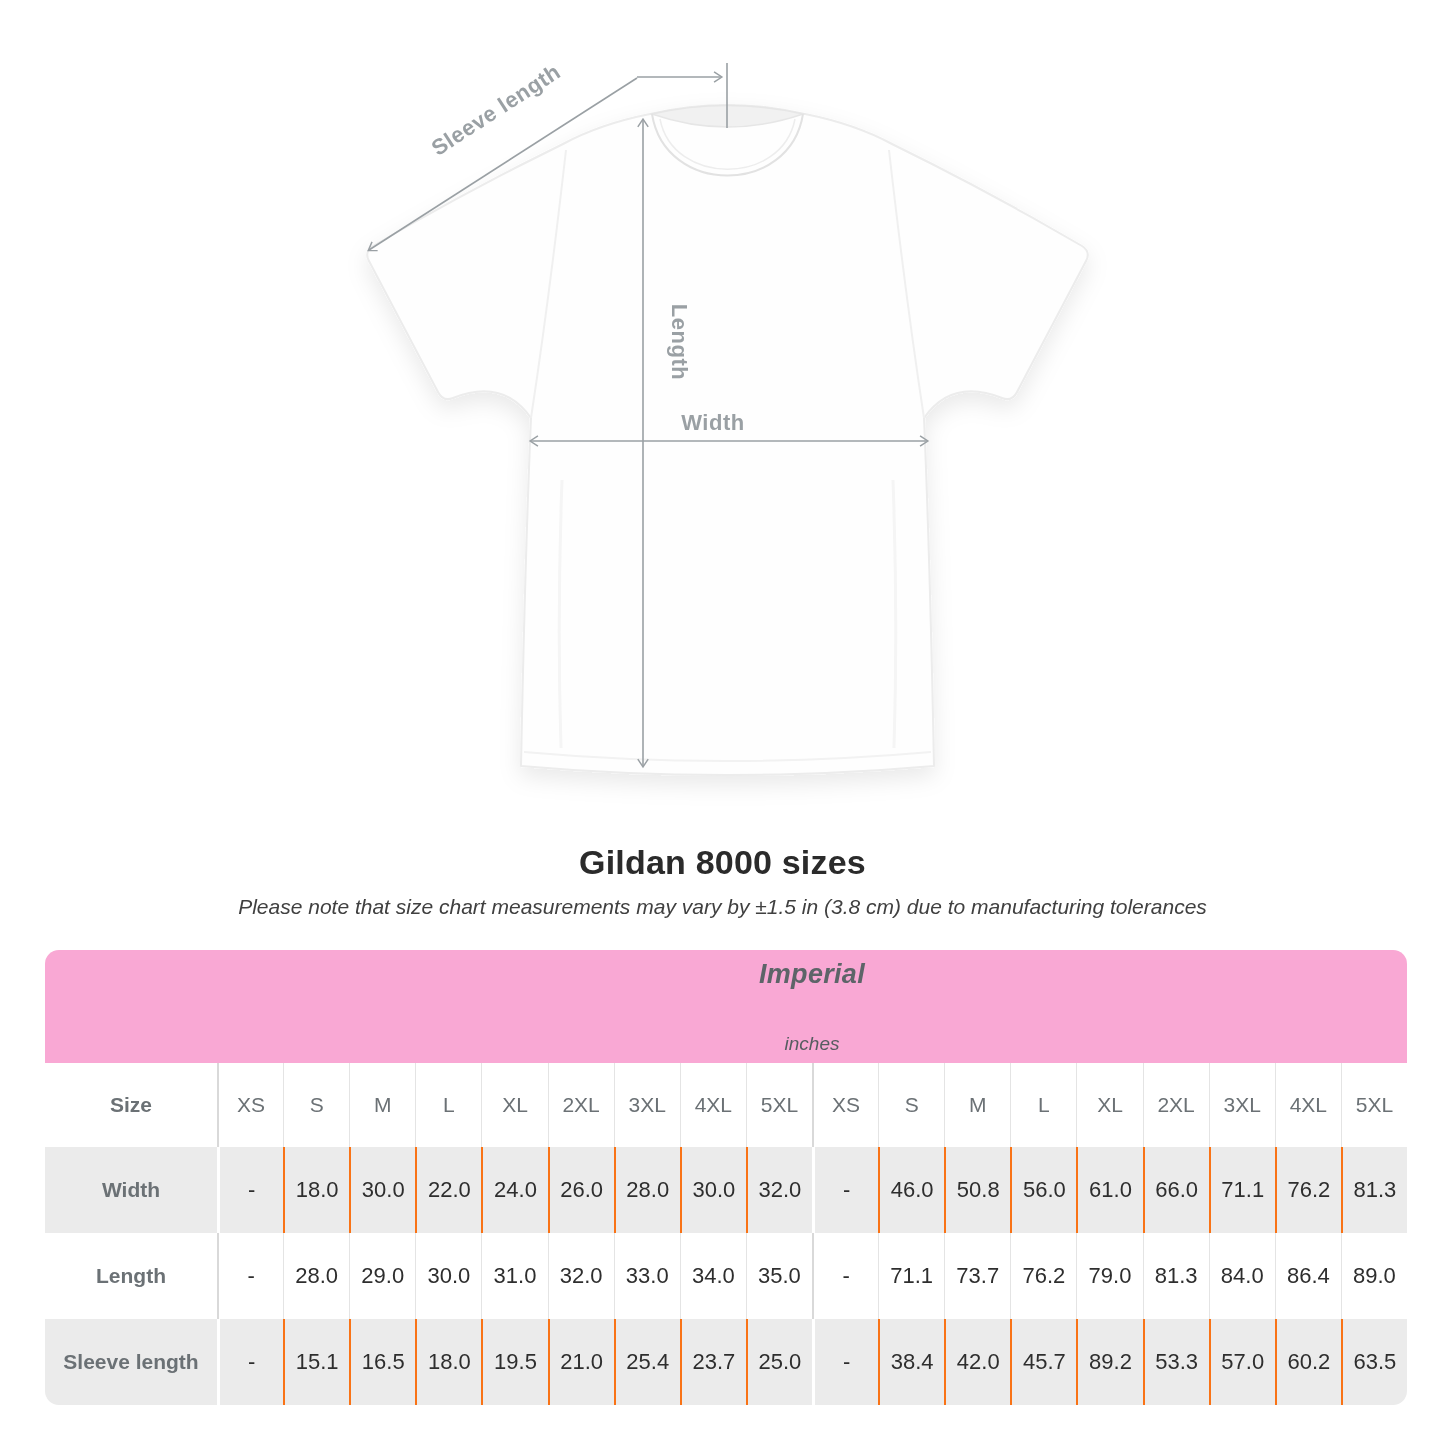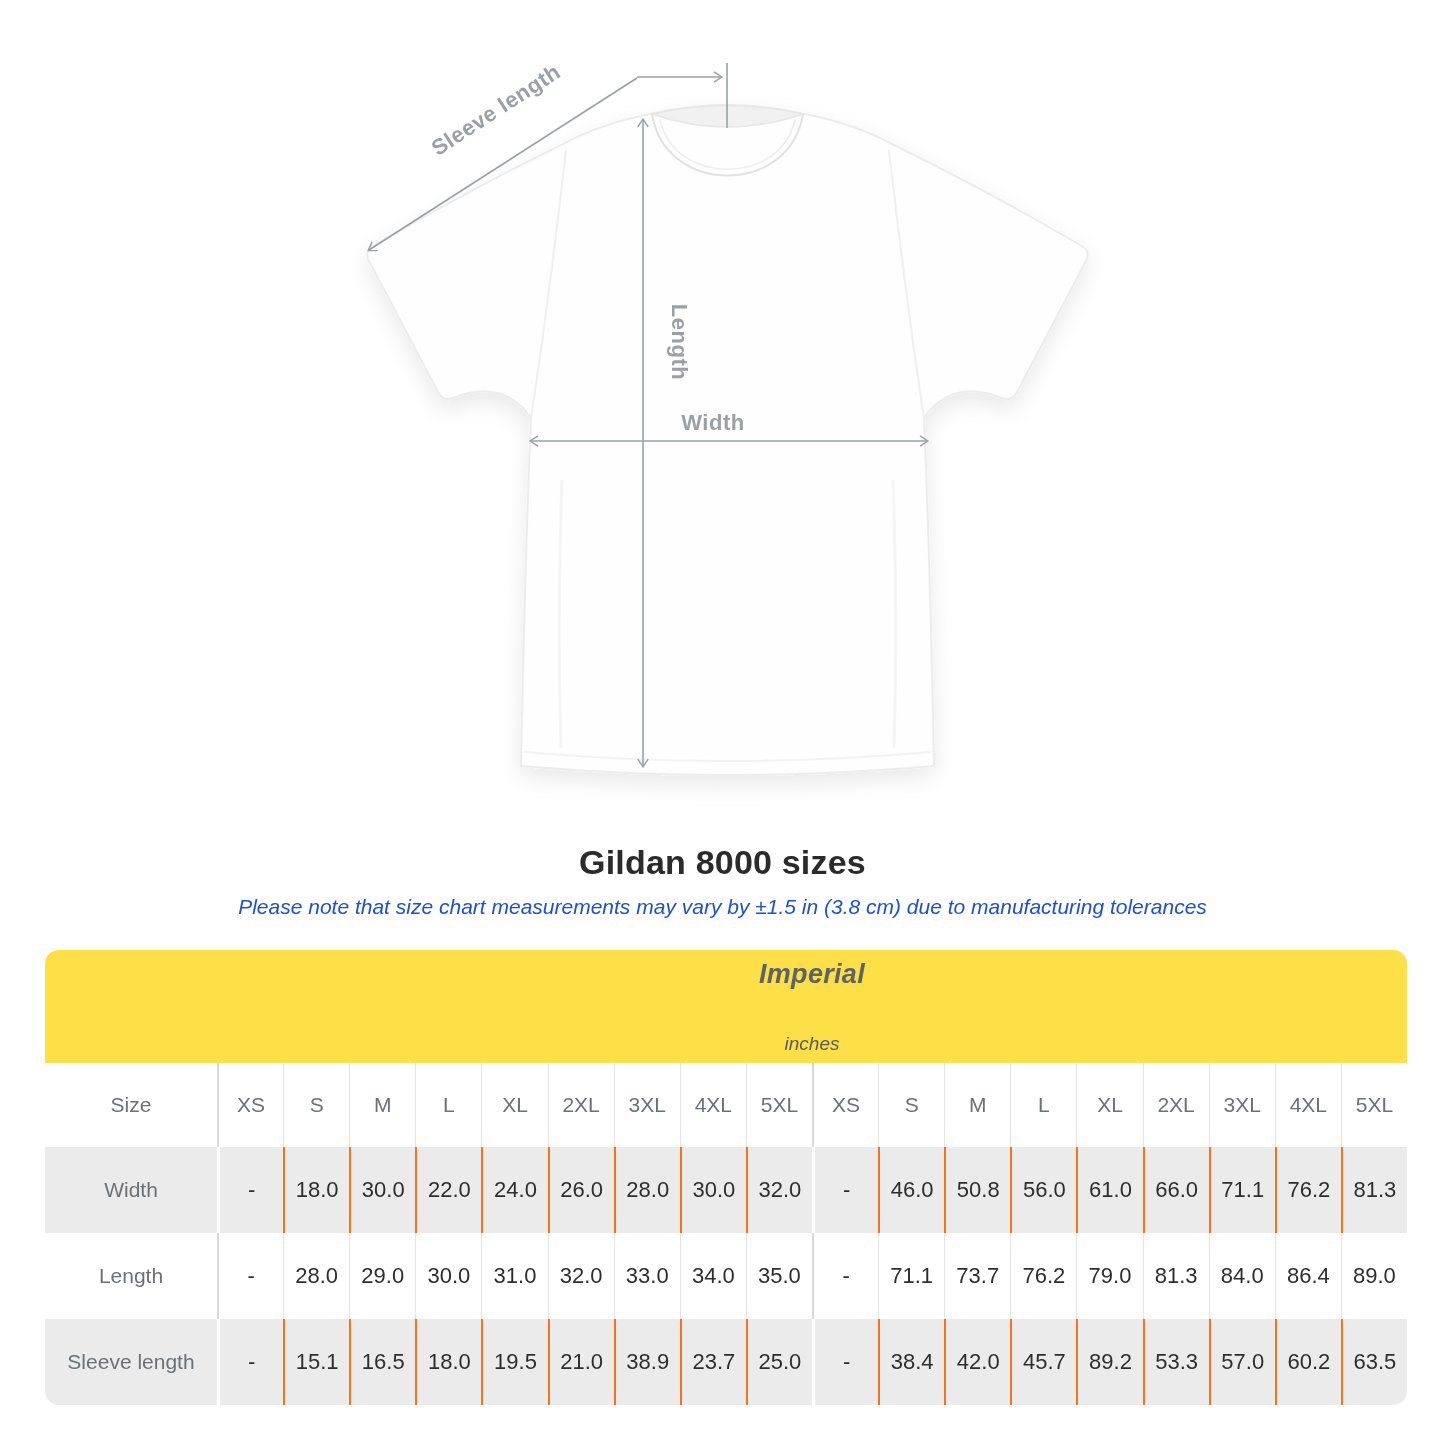--- a/index.html
+++ b/index.html
@@ -14,46 +14,46 @@
     font-family:"Liberation Sans", sans-serif;
     font-weight:bold;font-size:22px;letter-spacing:0.5px;fill:#9aa0a4;
   }
   
   .page-title{
     position:absolute;top:843px;left:0;width:100%;text-align:center;
     font-size:34px;font-weight:bold;color:#2b2b2b;letter-spacing:0.2px;
   }
   .page-subtitle{
     position:absolute;top:895px;left:0;width:100%;text-align:center;
-    font-size:21px;font-style:italic;color:#1d4ed8;
+    font-size:21px;font-style:italic;color:#404040;
   }
   
   .size-table{
     position:absolute;top:950px;left:45px;width:1362px;height:455px;
   }
   .group-band{
-    height:113px;background:#fde047;border-radius:14px 14px 0 0;
+    height:113px;background:#f9a8d4;border-radius:14px 14px 0 0;
     display:flex;align-items:stretch;text-align:right;
   }
   .group-band .spacer{width:172px;}
   .group{
     flex:1;display:flex;flex-direction:column;align-items:center;justify-content:center;gap:7px;
   }
   .group-name{font-size:27px;font-weight:bold;font-style:italic;color:#5d6468;letter-spacing:0.3px;}
   .group-unit{font-size:19px;font-style:italic;color:#565c60;margin-top:36px;}
   .row{
     display:grid;grid-template-columns:172px repeat(18,1fr);
   }
   .row.hdr{height:84px;}
   .row.data{height:86px;}
   .c{
     display:flex;align-items:center;justify-content:center;
     font-size:22px;color:#2e2e2e;
   }
-  .lbl{font-weight:normal;color:#6b7175;font-size:21px;}
+  .lbl{font-weight:bold;color:#6b7175;font-size:21px;}
   .sz{font-weight:normal;color:#6b7175;font-size:21px;}
   
   .row.white .c + .c{border-left:1px solid #e4e4e4;}
   .row.white .c.sec{border-left:2px solid #d9d9d9;}
   
   .row.gray .c{background:#ebebeb;}
   .row.gray .c + .c{border-left:2px solid #f97316;}
   .row.gray .c.sec{border-left:3px solid #ffffff;}
   .row.last .c:first-child{border-bottom-left-radius:14px;}
   .row.last .c:last-child{border-bottom-right-radius:14px;}
@@ -196,21 +196,21 @@
   </div>
 
   <div class="row gray data last">
     <div class="c lbl">Sleeve length</div>
     <div class="c sec">-</div>
     <div class="c">15.1</div>
     <div class="c">16.5</div>
     <div class="c">18.0</div>
     <div class="c">19.5</div>
     <div class="c">21.0</div>
-    <div class="c">38.9</div>
+    <div class="c">25.4</div>
     <div class="c">23.7</div>
     <div class="c">25.0</div>
     <div class="c sec">-</div>
     <div class="c">38.4</div>
     <div class="c">42.0</div>
     <div class="c">45.7</div>
     <div class="c">89.2</div>
     <div class="c">53.3</div>
     <div class="c">57.0</div>
     <div class="c">60.2</div>

